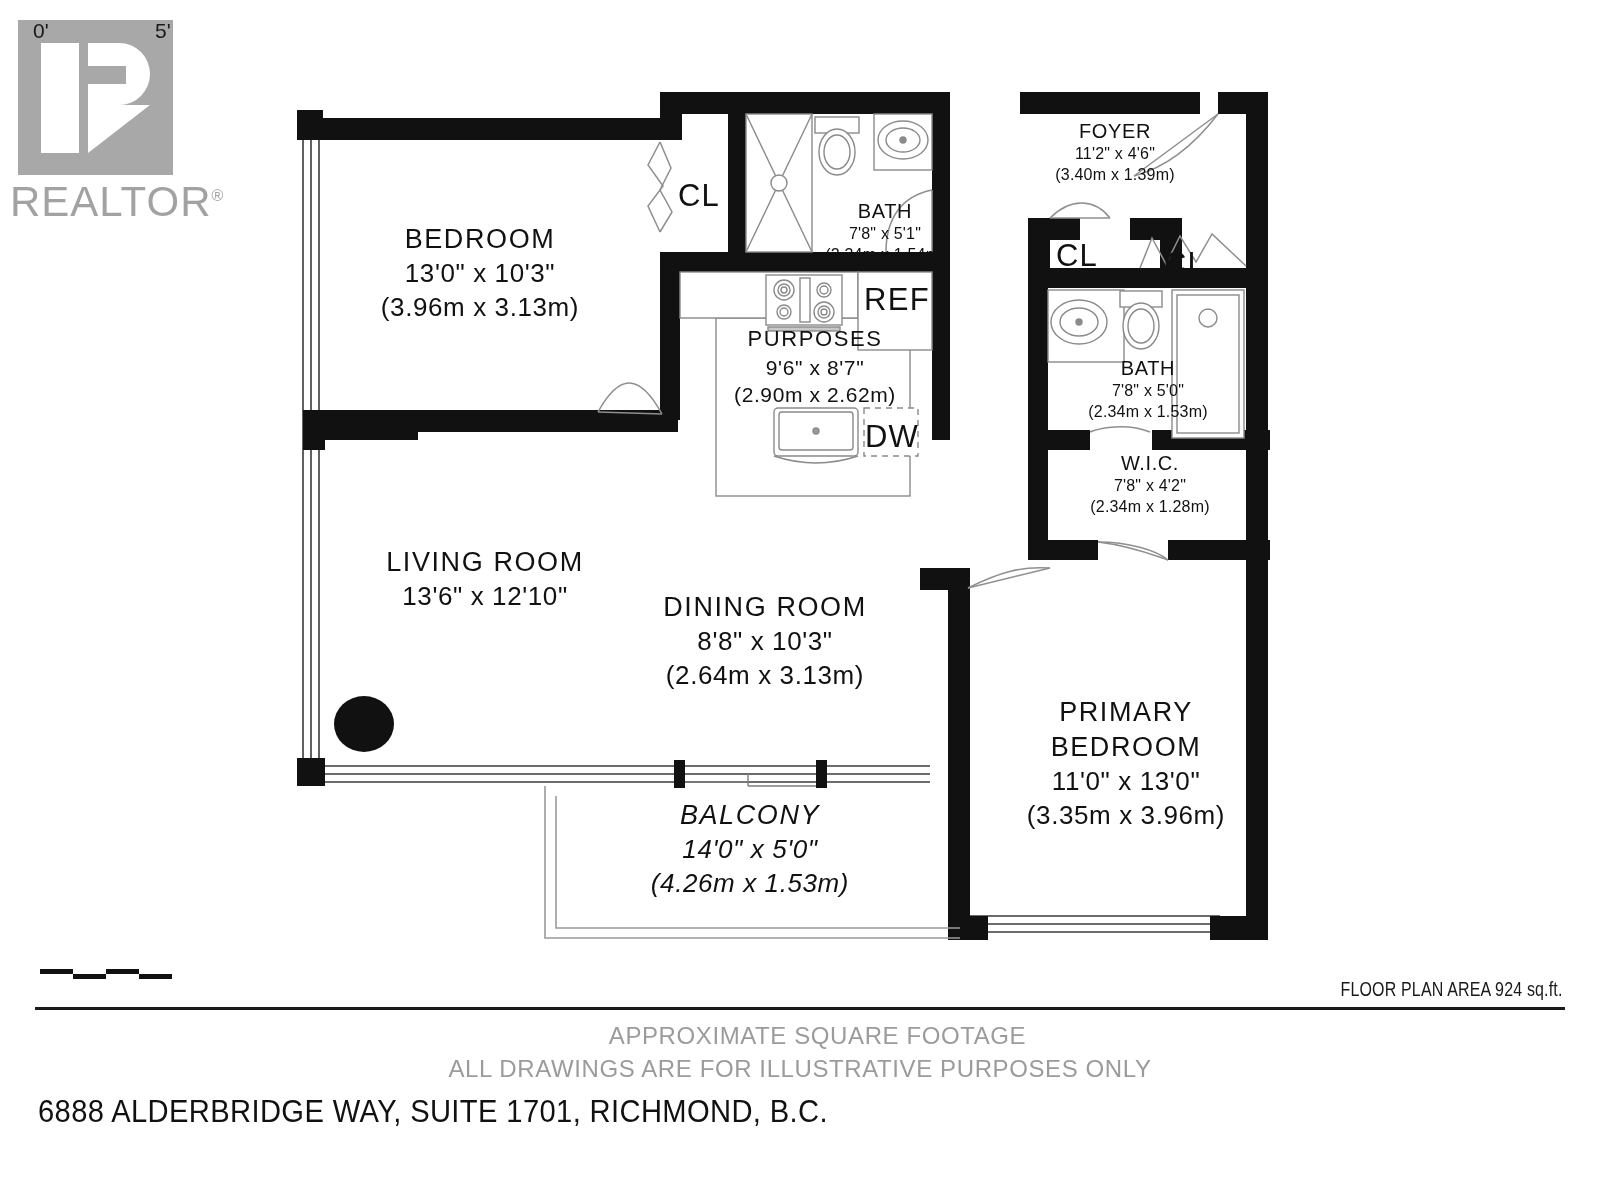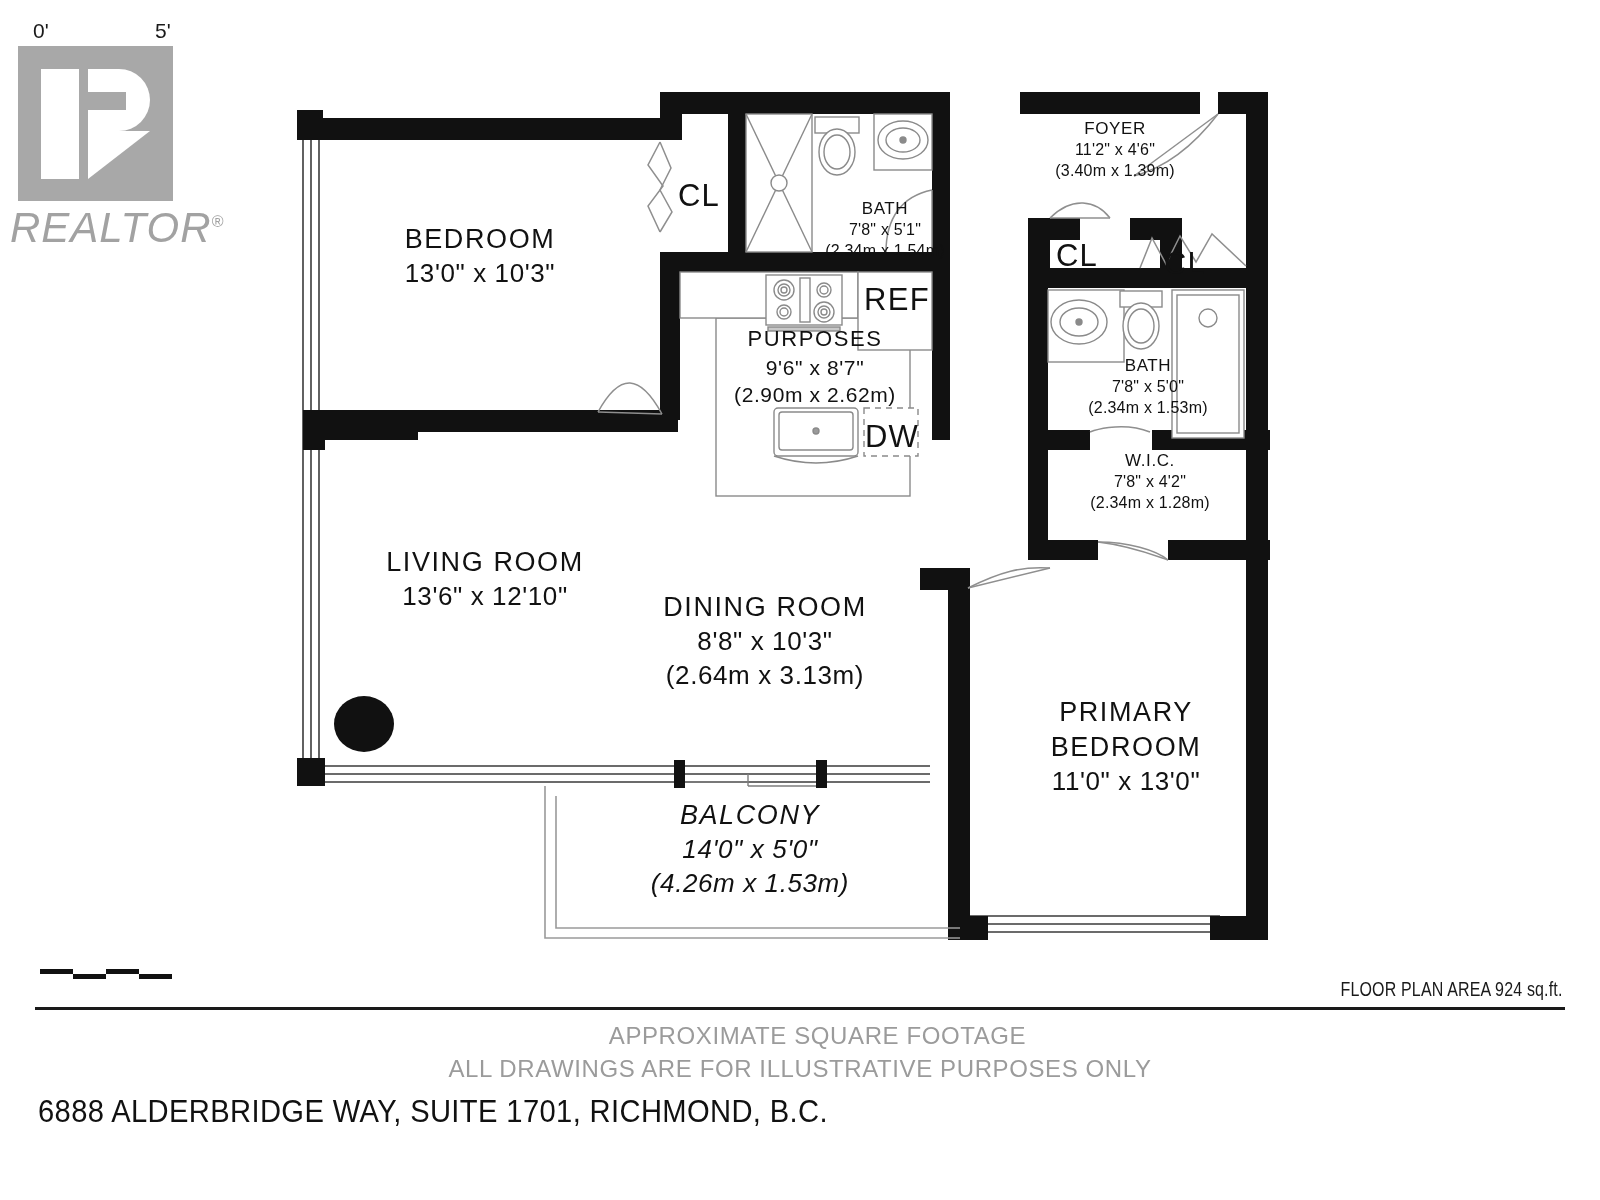--- a/index.html
+++ b/index.html
@@ -1,41 +1,41 @@
 <!DOCTYPE html>
 <html><head>
 <meta charset="utf-8">
 <style>
   html,body{margin:0;padding:0;background:#ffffff;}
   body{width:1600px;height:1200px;position:relative;overflow:hidden;
        font-family:"Liberation Sans","DejaVu Sans",sans-serif;color:#1a1a1a;}
 
   
-  #logo{position:absolute;left:10px;top:46px;width:190px;height:230px;font-style:italic;}
+  #logo{position:absolute;left:10px;top:20px;width:190px;height:230px;}
   #logo .sq{position:absolute;left:8px;top:0;width:155px;height:155px;background:#a8a8a8;}
   #logo .bar{position:absolute;left:31px;top:23px;width:38px;height:110px;background:#ffffff;}
   #logo .rbowl{position:absolute;left:78px;top:23px;width:62px;height:62px;
                 border-radius:0 62px 62px 0;background:#ffffff;}
   #logo .rbowl2{position:absolute;left:78px;top:46px;width:38px;height:18px;background:#a8a8a8;}
   #logo .rleg{position:absolute;left:78px;top:85px;width:0;height:0;
               border-left:62px solid #ffffff;border-bottom:48px solid transparent;}
   #logo .word{position:absolute;left:0;top:158px;font-size:42px;letter-spacing:1px;
               color:#a2a2a2;font-family:"Liberation Sans",sans-serif;}
   #logo .word sup{font-size:16px;vertical-align:super;}
 
   
   #plan{position:absolute;left:0;top:0;width:1600px;height:1200px;}
   #plan svg{position:absolute;left:0;top:0;}
 
   
   .lbl{position:absolute;text-align:center;line-height:1.30;white-space:nowrap;
        font-family:"Liberation Sans",sans-serif;color:#111;}
   .lbl .n{display:block;font-size:27px;letter-spacing:1.6px;}
   .lbl .d{display:block;font-size:26px;letter-spacing:.6px;}
-  .lbl.small .n{font-size:17px;letter-spacing:.6px;}
+  .lbl.small .n{font-size:20px;letter-spacing:.6px;}
   .lbl.small .d{font-size:16px;letter-spacing:.2px;}
   .lbl.tiny{font-size:31px;letter-spacing:1.3px;}
 
   
   #scalewrap{position:absolute;left:35px;top:967px;width:160px;height:40px;}
   #scale-ticks{position:absolute;left:0;top:0;}
   #scale0{position:absolute;left:33px;top:19px;font-size:21px;}
   #scale5{position:absolute;left:155px;top:19px;font-size:21px;}
   #fparea{position:absolute;right:37px;top:978px;font-size:20px;letter-spacing:.2px;
           transform:scaleX(.80);transform-origin:right center;white-space:nowrap;}
@@ -229,20 +229,21 @@
     <rect x="1172" y="290" width="72" height="148"></rect>
     <rect x="1177" y="295" width="62" height="138"></rect>
     <circle cx="1208" cy="318" r="9"></circle>
   </g>
 </svg>
 </div>
 
 <div class="lbl" style="left:330px;top:222px;width:300px;">
   <span class="n">BEDROOM</span>
   <span class="d">13'0" x 10'3"</span>
+  <span class="d">(3.96m x 3.13m)</span>
 </div>
 
 <div class="lbl small" style="left:795px;top:198px;width:180px;">
   <span class="n">BATH</span>
   <span class="d">7'8" x 5'1"</span>
   <span class="d">(2.34m x 1.54m)</span>
 </div>
 
 <div class="lbl small" style="left:1015px;top:118px;width:200px;">
   <span class="n">FOYER</span>
@@ -276,20 +277,21 @@
 <div class="lbl" style="left:615px;top:590px;width:300px;">
   <span class="n">DINING ROOM</span>
   <span class="d">8'8" x 10'3"</span>
   <span class="d">(2.64m x 3.13m)</span>
 </div>
 
 <div class="lbl" style="left:961px;top:695px;width:330px;">
   <span class="n">PRIMARY</span>
   <span class="n">BEDROOM</span>
   <span class="d">11'0" x 13'0"</span>
+  <span class="d">(3.35m x 3.96m)</span>
 </div>
 
 <div class="lbl" style="left:600px;top:798px;width:300px;font-style:italic;">
   <span class="n">BALCONY</span>
   <span class="d">14'0" x 5'0"</span>
   <span class="d">(4.26m x 1.53m)</span>
 </div>
 
 <div class="lbl tiny" style="left:669px;top:176px;width:60px;">CL</div>
 <div class="lbl tiny" style="left:1047px;top:236px;width:60px;">CL</div>

